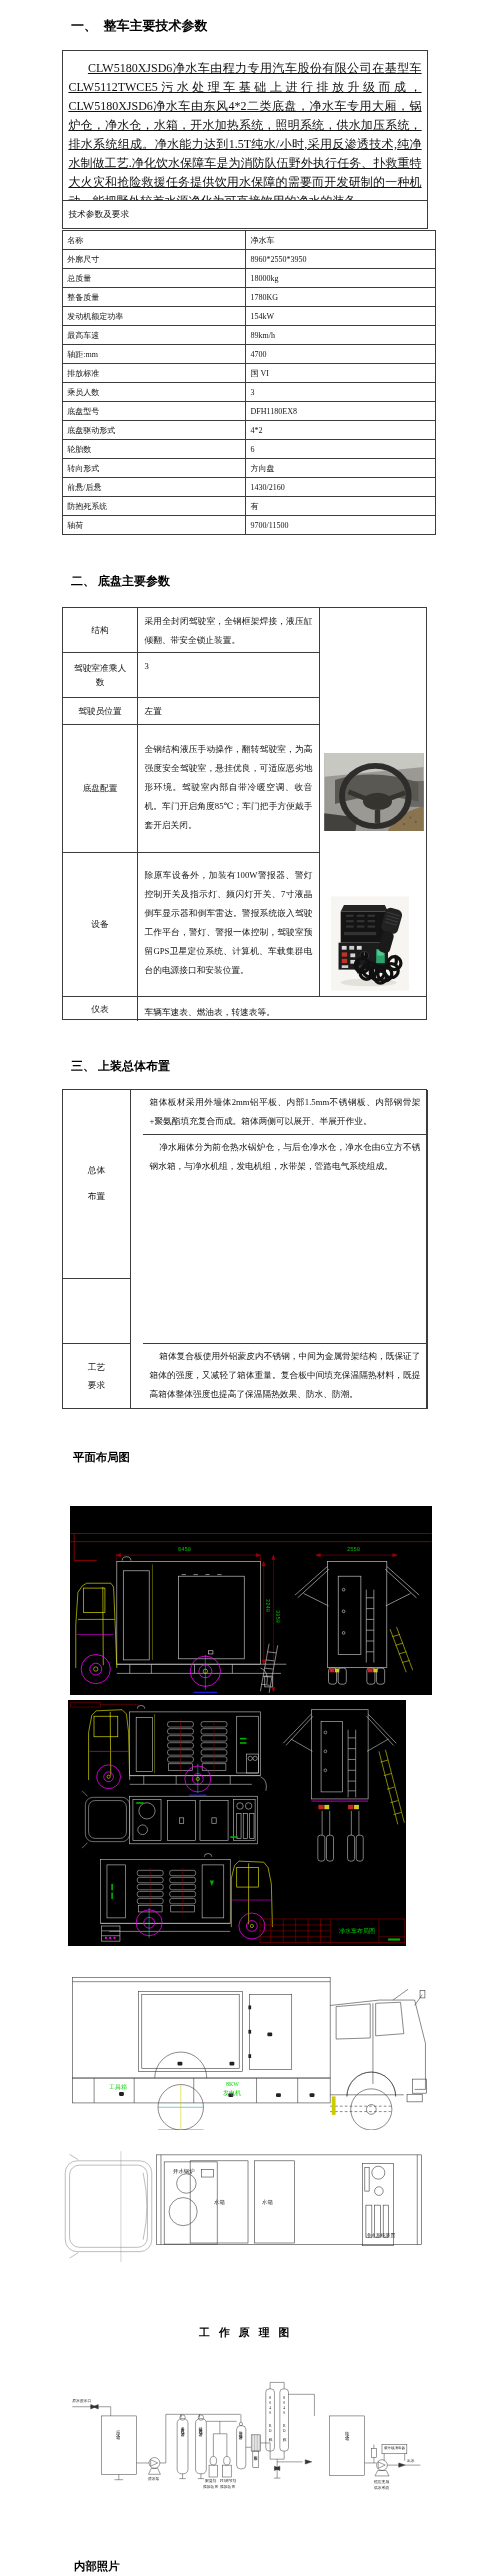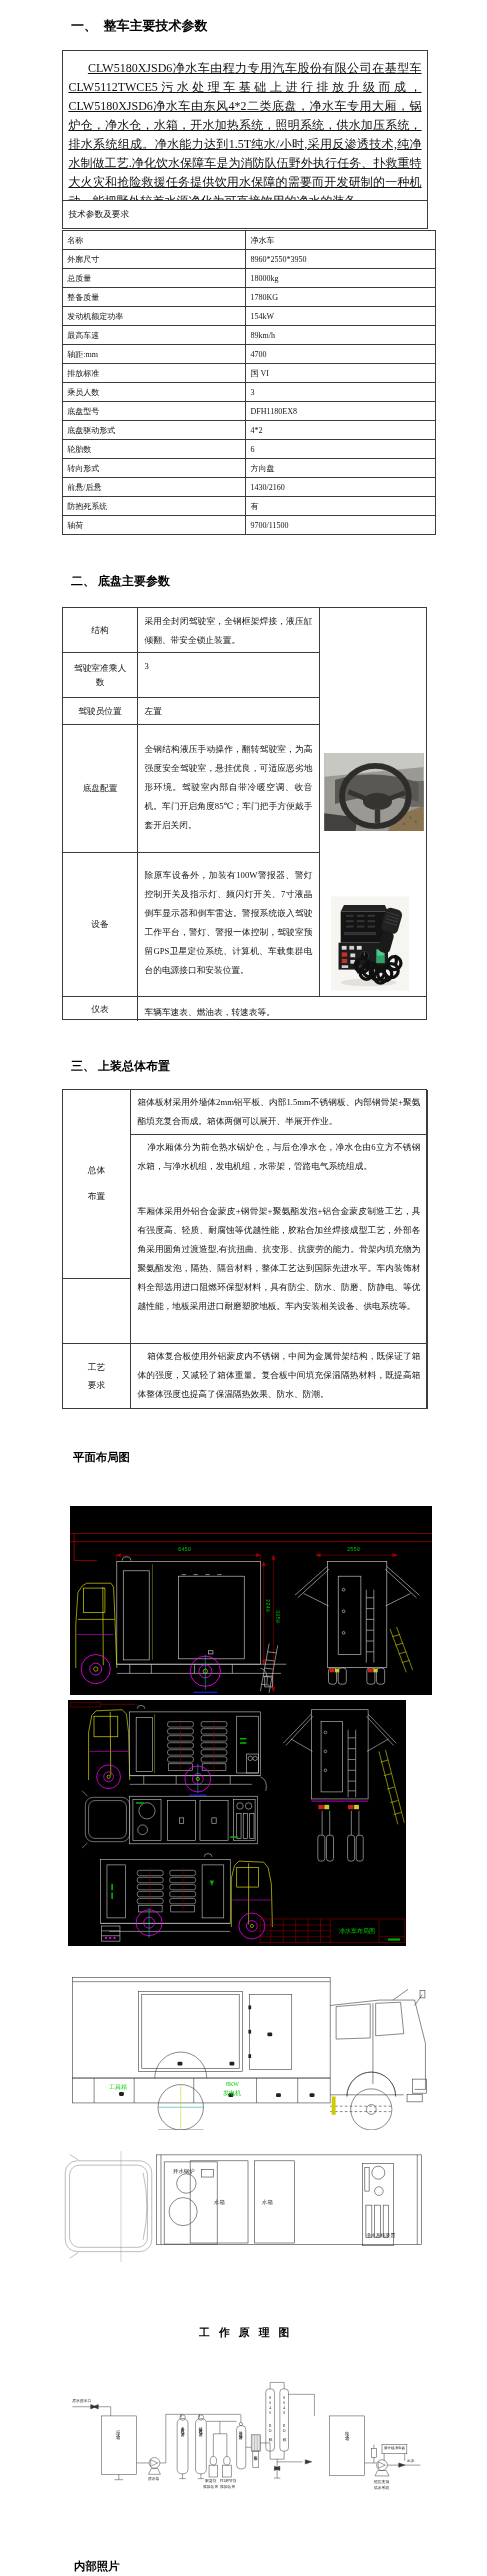--- a/index.html
+++ b/index.html
@@ -33,21 +33,21 @@
   .t2 .nbr{border-right:none;}
   .t2 .nbb{border-bottom:none;}
   .t2 .imgcol{position:relative;}
 
   
   .t3{position:absolute;left:62px;top:1089px;width:365px;height:320px;display:grid;
       grid-template-columns:68px 297px;grid-template-rows:45px 144px 65px 65px;
       border:1.1px solid #3c3c3c;box-sizing:border-box;font-size:8.7px;}
   .t3 .cell{border-right:0.5px solid #3c3c3c;border-bottom:0.5px solid #3c3c3c;box-sizing:border-box;overflow:hidden;}
   .t3 .lab{display:flex;flex-direction:column;align-items:center;justify-content:center;gap:14px;}
-  .t3 .con{padding:3.2px 6.5px;line-height:19px;text-align:justify;}
+  .t3 .con{padding:3.2px 6.5px;line-height:19px;text-align:justify;margin-left:12px;}
   .t3 .ind{text-indent:9.7px;}
   .t3 .nbb{border-bottom:none;}
 
   
   .draw{position:absolute;}
   .lbl{position:absolute;white-space:pre;line-height:1.1;}
   .gdim{color:#00c400;font-size:5.4px;font-family:"Liberation Mono","DejaVu Sans Mono",monospace;}
   .glab{color:#00d000;font-size:4.9px;}
   .rot{transform:rotate(90deg);transform-origin:left top;}
   .flab{color:#222;font-size:3.8px;}
@@ -255,21 +255,20 @@
 
 <div class="t3">
   <div class="cell lab" style="grid-column:1;grid-row:1 / span 2;">
     <span>总体</span>
     <span>布置</span>
   </div>
   <div class="cell con" style="grid-column:2;grid-row:1;">箱体板材采用外墙体2mm铝平板、内部1.5mm不锈钢板、内部钢骨架+聚氨酯填充复合而成。箱体两侧可以展开、半展开作业。</div>
 
   <div class="cell con" style="grid-column:2;grid-row:2 / span 2;">
     <div class="ind">净水厢体分为前仓热水锅炉仓，与后仓净水仓，净水仓由6立方不锈钢水箱，与净水机组，发电机组，水带架，管路电气系统组成。</div>
-    <div style="margin-top:26px;">车厢体采用外铝合金蒙皮+钢骨架+聚氨酯发泡+铝合金蒙皮制造工艺，具有强度高、轻质、耐腐蚀等优越性能，胶粘合加丝焊接成型工艺，外部各角采用圆角过渡造型,有抗扭曲、抗变形、抗疲劳的能力。骨架内填充物为聚氨酯发泡，隔热、隔音材料，整体工艺达到国际先进水平。车内装饰材料全部选用进口阻燃环保型材料，具有防尘、防水、防磨、防静电、等优越性能，地板采用进口耐磨塑胶地板。车内安装相关设备、供电系统等。</div>
   </div>
   <div class="cell lab" style="grid-column:1;grid-row:3;"></div>
 
   <div class="cell lab nbb" style="grid-column:1;grid-row:4;gap:6px;">
     <span>工艺</span>
     <span>要求</span>
   </div>
   <div class="cell con ind nbb" style="grid-column:2;grid-row:4;">箱体复合板使用外铝蒙皮内不锈钢，中间为金属骨架结构，既保证了箱体的强度，又减轻了箱体重量。复合板中间填充保温隔热材料，既提高箱体整体强度也提高了保温隔热效果、防水、防潮。</div>
 </div>
 

